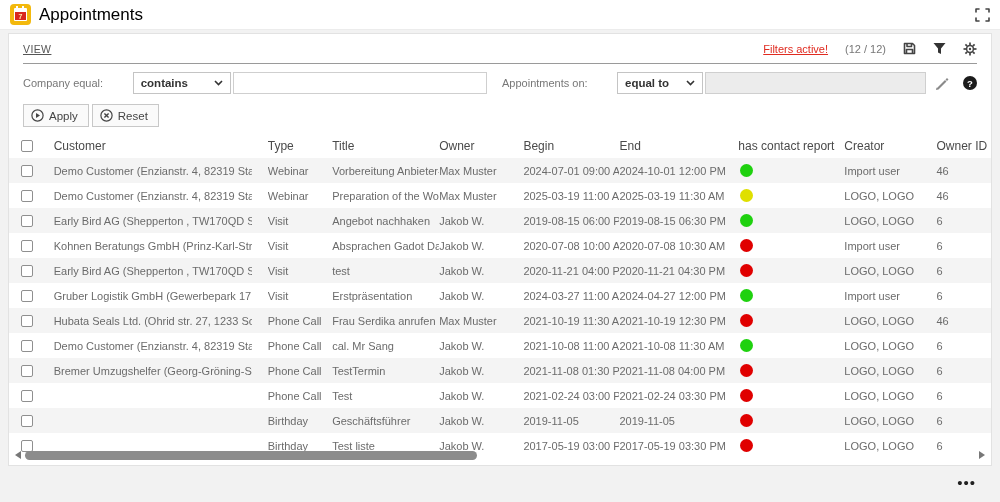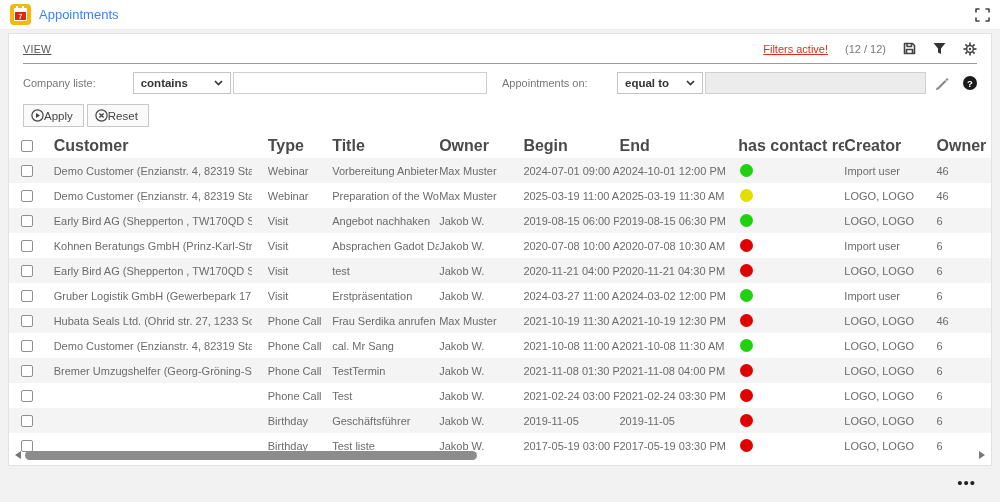--- a/index.html
+++ b/index.html
@@ -5,21 +5,21 @@
   * { margin:0; padding:0; box-sizing:border-box; }
   html,body { width:1000px; height:502px; }
   body { font-family:"Liberation Sans","DejaVu Sans",sans-serif; background:#f2f2f2; color:#666; overflow:hidden; }
 
   
   .topbar { height:30px; background:#fff; display:flex; align-items:center; padding:0 10px; border-bottom:1px solid #ececec; }
   .app-icon { width:21px; height:21px; background:#f3b90d; border-radius:4px; display:flex; align-items:center; justify-content:center; margin-right:8px; }
   .cal { width:13px; height:13px; background:#fff; border-radius:1px; position:relative; }
   .cal::before { content:""; position:absolute; top:-2px; left:2px; width:2px; height:3px; background:#fff; box-shadow:6px 0 0 #fff; }
   .cal-day { position:absolute; left:1px; right:1px; bottom:1px; top:4px; background:#d8281e; color:#ffe9a8; font-size:7px; font-weight:bold; display:flex; align-items:center; justify-content:center; line-height:1; }
-  .page-title { color:#3b82f6; font-size:13px; text-decoration:none;text-align:right; }
+  .page-title { color:#000000; font-size:17px; text-decoration:none;text-align:right; }
   .fullscreen { margin-left:auto; cursor:pointer; display:flex; }
 
   
   .panel { margin:3px 8px 0 8px; background:#fff; border:1px solid #e2e2e2; height:433px; position:relative; }
   .panel-head { height:29px; display:flex; align-items:center; padding:0 14px; }
   .view-label { font-size:10.5px; color:#555; letter-spacing:.4px;text-decoration:underline; }
   .head-right { margin-left:auto; display:flex; align-items:center; gap:17px; }
   .filters-active { color:#e02b20; font-size:11px; text-decoration:underline; cursor:pointer; }
   .filter-count { color:#777; font-size:11px; }
   .head-icon { cursor:pointer; display:flex; align-items:center; }
@@ -34,27 +34,27 @@
   .sel-op { width:101px; margin-right:2px; }
   .sel-op2 { width:86px; margin-right:2px; }
   .filter-input { height:22px; border:1px solid #cfcfcf; background:#fff; width:261px; padding:0 6px; font-size:11px; }
   .filter-input.disabled { background:#ececec; width:221px; }
   .group2 { display:flex; align-items:center; margin-left:15px; }
   .pencil-icon { margin-left:8px; cursor:pointer; display:flex; }
   .help-icon { margin-left:14px; width:14px; height:14px; border-radius:50%; background:#1b1b1b; color:#fff; font-size:9.5px; font-weight:bold; display:flex; align-items:center; justify-content:center; cursor:pointer; }
 
   
   .btn-row { display:flex; gap:3px; padding:4px 14px 6px 14px; }
-  .btn { display:flex; align-items:center; border:1px solid #c8c8c8; background:#fafafa; color:#444; font-size:11.5px; padding:4px 10px 4px 7px; cursor:pointer; font-family:inherit; }
+  .btn { display:flex; align-items:center; gap:5px; border:1px solid #c8c8c8; background:#fafafa; color:#444; font-size:11.5px; padding:4px 10px 4px 7px; cursor:pointer; font-family:inherit; }
   .btn svg { display:block; }
 
   
   .table { font-size:11px; }
   .thead,.tr { display:flex; align-items:center; padding-left:12px; }
-  .thead { height:25px; color:#4a4a4a; font-size:16px;font-weight:bold; }
+  .thead { height:25px; color:#4a4a4a; font-size:12px; }
   .tr { height:25px; color:#6b6b6b; }
   .tbody .tr:nth-child(odd) { background:#f4f4f4; }
   .cell { white-space:nowrap; overflow:hidden; padding-right:6px; }
   .cb-cell { width:33px; padding-right:0; display:flex; align-items:center; }
   .checkbox { width:12px; height:12px; border:1px solid #8f8f8f; border-radius:2px; background:#fff; display:inline-block; cursor:pointer; }
   .c-customer { width:200px; }
   .c-type { width:65px;margin-left:16px; }
   .c-title { width:108px; }
   .c-owner { width:85px; }
   .c-begin { width:97px; }
@@ -127,21 +127,21 @@
           <circle cx="7" cy="7" r="3.4" fill="none" stroke="#444" stroke-width="1.5"></circle>
           <circle cx="7" cy="7" r="1.2" fill="#444"></circle>
         </svg>
       </span>
     </div>
   </div>
 
   <div class="divider"></div>
 
   <div class="filter-row">
-    <label class="lbl1">Company liste:</label>
+    <label class="lbl1">Company equal:</label>
     <div class="select sel-op">
       <span>contains</span>
       <svg width="9" height="6" viewBox="0 0 9 6">
           <polyline points="1,1 4.5,4.5 8,1" fill="none" stroke="#333" stroke-width="1.6"></polyline>
         </svg>
     </div>
     <input class="filter-input" value="" style="">
 
     <div class="group2">
       <label class="lbl2">Appointments on:</label>
@@ -271,21 +271,21 @@
 
       <div class="tr">
         <div class="cell cb-cell">
             <span class="checkbox"></span>
           </div>
         <div class="cell c-customer">Gruber Logistik GmbH (Gewerbepark 17 , 87477 Sulzberg, ...</div>
         <div class="cell c-type">Visit</div>
         <div class="cell c-title">Erstpräsentation</div>
         <div class="cell c-owner">Jakob W.</div>
         <div class="cell c-begin">2024-03-27 11:00 AM</div>
-        <div class="cell c-end">2024-03-02 12:00 PM</div>
+        <div class="cell c-end">2024-04-27 12:00 PM</div>
         <div class="cell c-report"><span class="dot" style="background: rgb(31, 209, 15);"></span></div>
         <div class="cell c-creator">Import user</div>
         <div class="cell c-ownerid">6</div>
       </div>
 
       <div class="tr">
         <div class="cell cb-cell">
             <span class="checkbox"></span>
           </div>
         <div class="cell c-customer">Hubata Seals Ltd. (Ohrid str. 27, 1233 Sofia, BG)</div>

